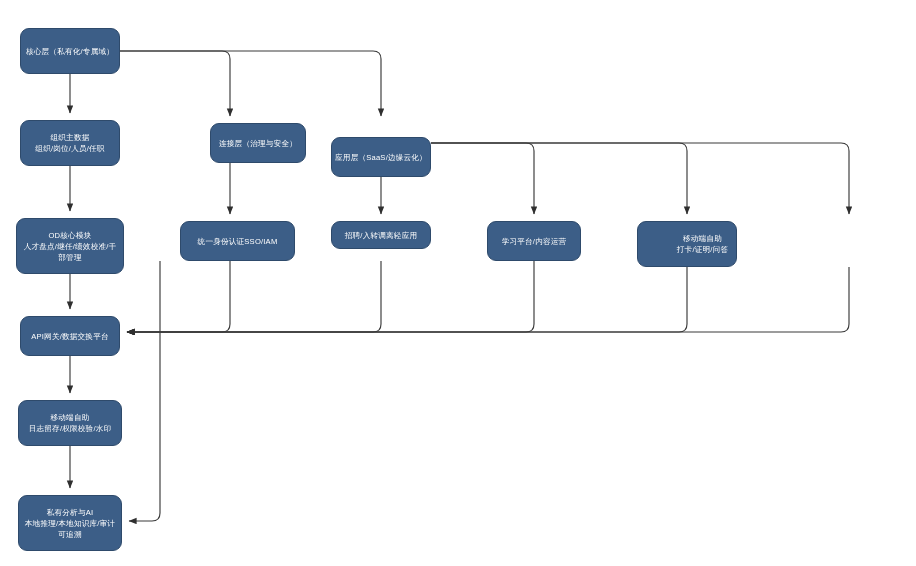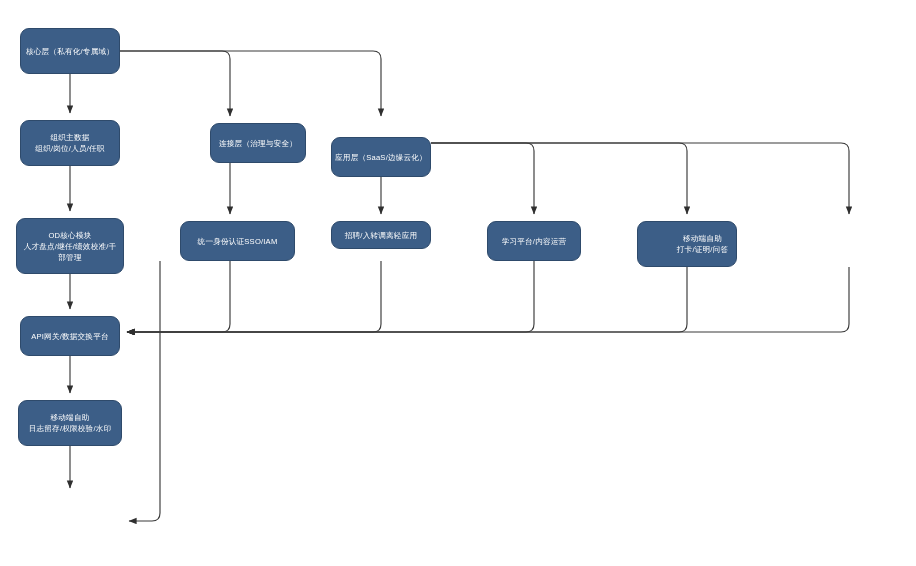--- a/index.html
+++ b/index.html
@@ -98,20 +98,24 @@
 
   <div class="node" style="left:20px;top:316px;width:100px;height:40px;">
     <span class="ln">API网关/数据交换平台</span>
   </div>
 
   <div class="node" style="left:18px;top:400px;width:104px;height:46px;">
     <span class="ln">移动端自助</span>
     <span class="ln">日志留存/权限校验/水印</span>
   </div>
 
+  <div class="node wrap" style="left:18px;top:495px;width:104px;height:56px;">
+    <span class="ln">私有分析与AI</span>
+    <span>本地推理/本地知识库/审计可追溯</span>
+  </div>
 
   <div class="node" style="left:182px;top:123px;width:96px;height:40px;margin-left:28px;">
     <span class="ln">连接层（治理与安全）</span>
   </div>
 
   <div class="node" style="left:180px;top:221px;width:115px;height:40px;">
     <span class="ln">统一身份认证SSO/IAM</span>
   </div>
 
   <div class="node" style="left:331px;top:137px;width:100px;height:40px;">

